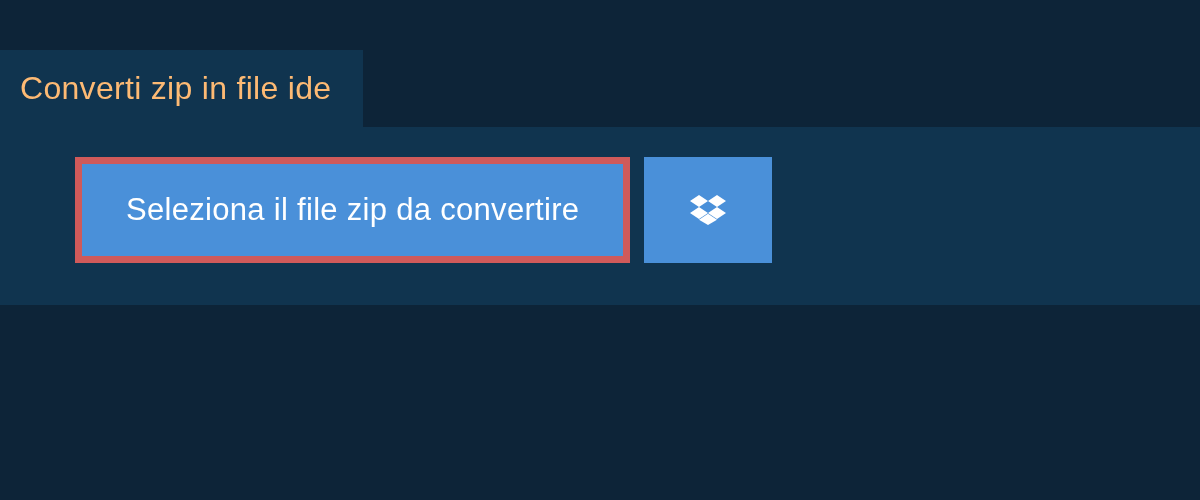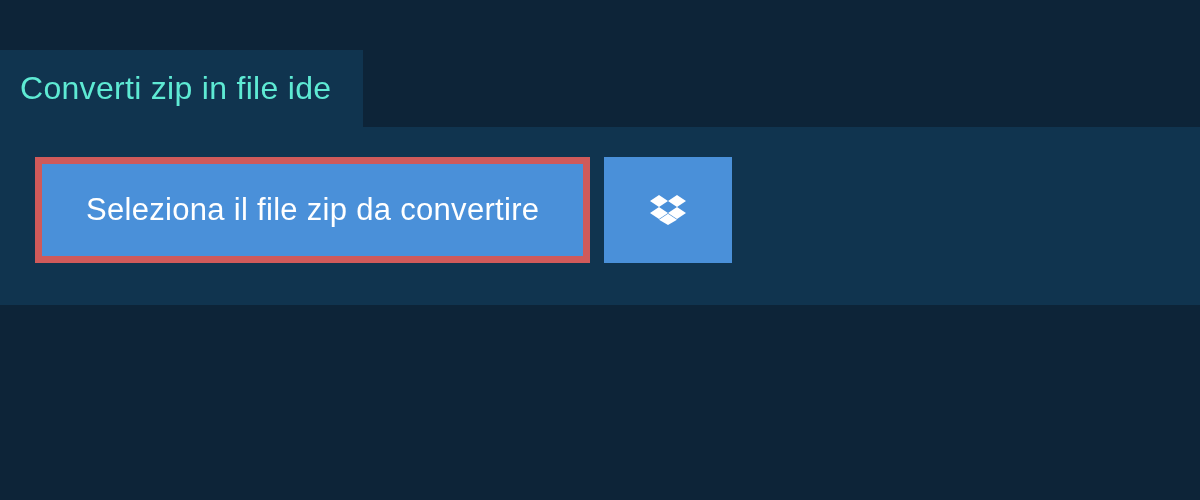--- a/index.html
+++ b/index.html
@@ -13,33 +13,34 @@
       background: #0d2438;
       font-family: -apple-system, BlinkMacSystemFont, "Segoe UI", Roboa, sans-serif;
       overflow: hidden;
     }
     .tab-bar {
       display: flex;
       padding-top: 50px;
     }
     .tab {
       background: #10344f;
-      color: #5eead4;
+      color: #fdba74;
       font-size: 32px;
       font-weight: 300;
       padding: 20px 32px 20px 20px;
       letter-spacing: 0.3px;
     }
     .panel {
       background: #10344f;
       padding: 30px 35px 42px 35px;
     }
     .button-row {
       display: flex;
       gap: 8px;
+      margin-left: 40px;
     }
     .select-file-button {
       background: #4a90d9;
       border: 7px solid #d05a5a;
       color: #ffffff;
       font-size: 31px;
       font-weight: 300;
       padding: 28px 44px;
       cursor: pointer;
       display: inline-flex;

